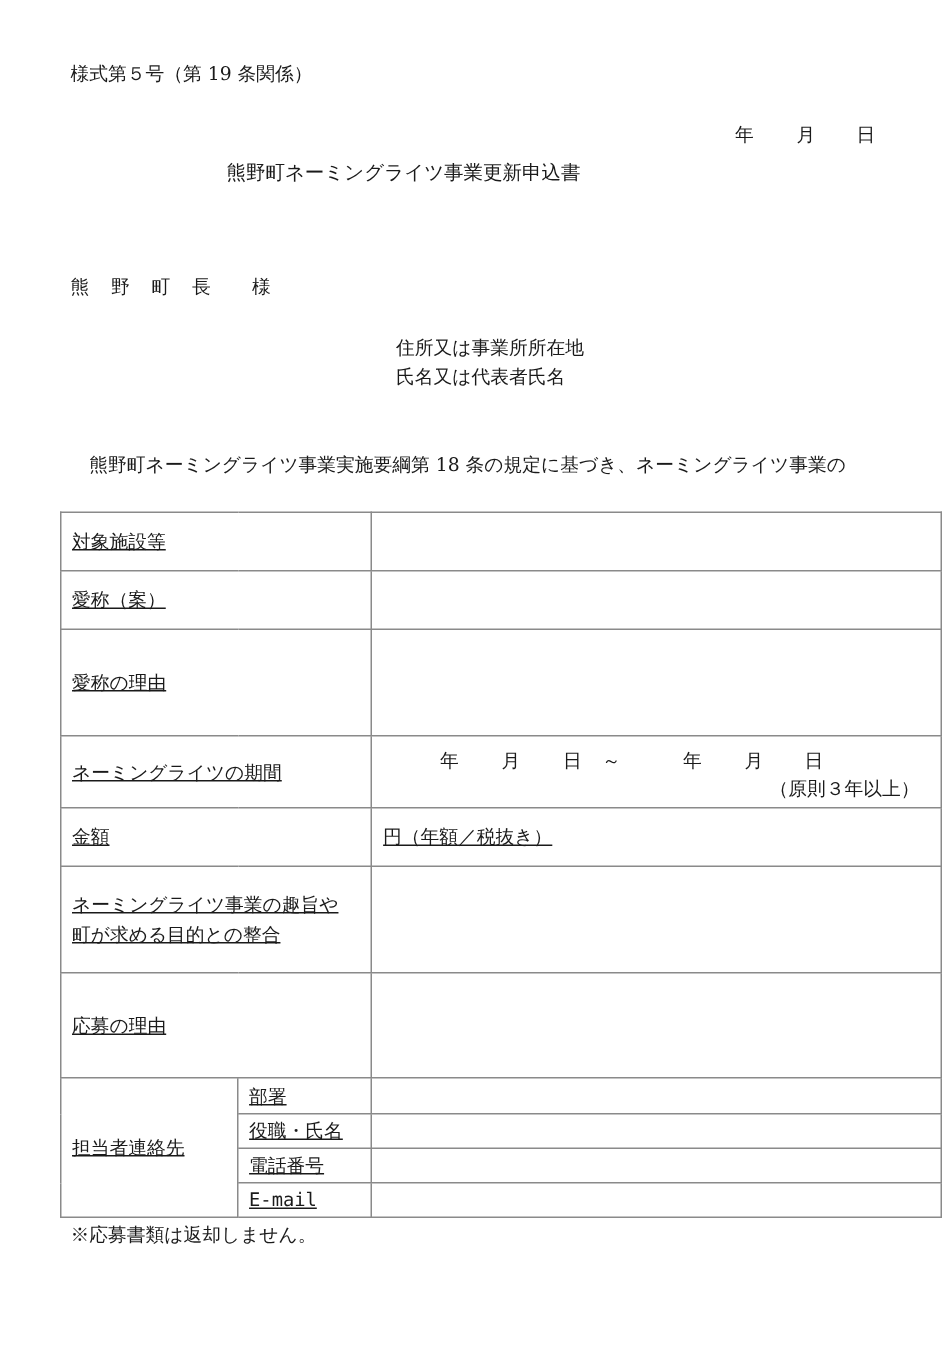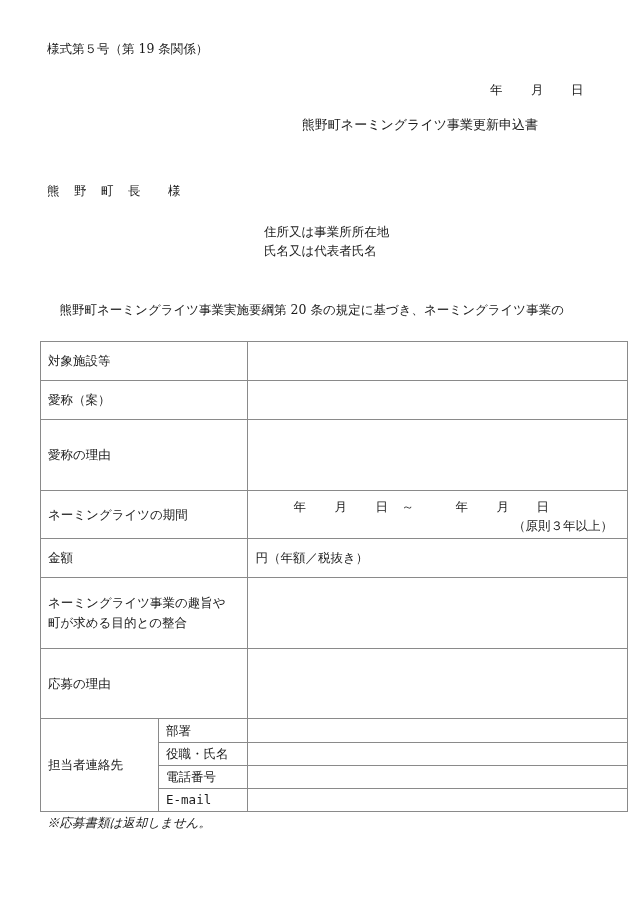--- a/index.html
+++ b/index.html
@@ -3,46 +3,46 @@
 <meta charset="utf-8">
 <style>
   html, body { margin: 0; padding: 0; }
   body {
     width: 630px; height: 903px; background: #ffffff; position: relative; overflow: hidden;
     font-family: "DejaVu Serif", "Liberation Serif", serif; color: #1a1a1a; font-size: 12.5px;
   }
   .abs { position: absolute; white-space: nowrap; }
   .form-no { left: 47px; top: 41px; }
   .date-line { top: 82px; }
-  .title { left: 0; width: 538px; top: 116px; text-align: right; font-size: 13px; }
+  .title { left: 0; width: 538px; top: 106px; text-align: center; font-size: 13px; }
   .addressee { left: 47px; top: 183px; letter-spacing: 0; }
   .addressee span { display: inline-block; }
   .applicant { left: 264px; top: 222px; line-height: 19px; }
   .applicant div { height: 19px; }
   .intro { left: 47px; top: 300px; line-height: 19px; }
   .intro div { height: 19px; }
 
   table.form {
     position: absolute; left: 40px; top: 341px; width: 588px;
-    border-collapse: collapse; table-layout: fixed;
+    border-collapse: collapse; table-layout: fixed; text-decoration: underline;
   }
   table.form td {
     border: 1px solid #8a8a8a; padding: 0 0 0 7px; vertical-align: middle;
     font-size: 12.5px; line-height: 20px;
   }
   .c1 { width: 107px; }
   .c2 { width: 81px; }
   .c3 { width: 344px; }
   .period-cell { position: relative; }
   .period-dates { position: absolute; left: 45px; top: 6px; }
   .period-dates span { display: inline-block; }
   .period-note { position: absolute; right: 14px; top: 25px; }
   .amount-cell { text-align: left; padding-right: 14px !important; }
   .mono { font-family: "DejaVu Sans Mono", "Liberation Mono", monospace; font-size: 11.5px; }
-  .footnote { left: 47px; top: 815px; font-style: italic; }
+  .footnote { left: 47px; top: 815px; }
 </style>
 </head>
 <body>
 
 <div class="abs form-no">様式第５号（第 19 条関係）</div>
 
 <div class="abs date-line" style="left:490px">年</div>
 <div class="abs date-line" style="left:531px">月</div>
 <div class="abs date-line" style="left:571px">日</div>
 
@@ -55,21 +55,21 @@
   <span style="position:absolute;left:81px">長</span>
   <span style="position:absolute;left:121px">様</span>
 </div>
 
 <div class="abs applicant">
   <div>住所又は事業所所在地</div>
   <div>氏名又は代表者氏名</div>
 </div>
 
 <div class="abs intro">
-  <div>　熊野町ネーミングライツ事業実施要綱第 20 条の規定に基づき、ネーミングライツ事業の</div>
+  <div>　熊野町ネーミングライツ事業実施要綱第 18 条の規定に基づき、ネーミングライツ事業の</div>
 </div>
 
 <table class="form">
   <colgroup>
       <col class="c1">
       <col class="c2">
       <col class="c3">
     </colgroup>
   <tbody>
       <tr style="height:39px">

